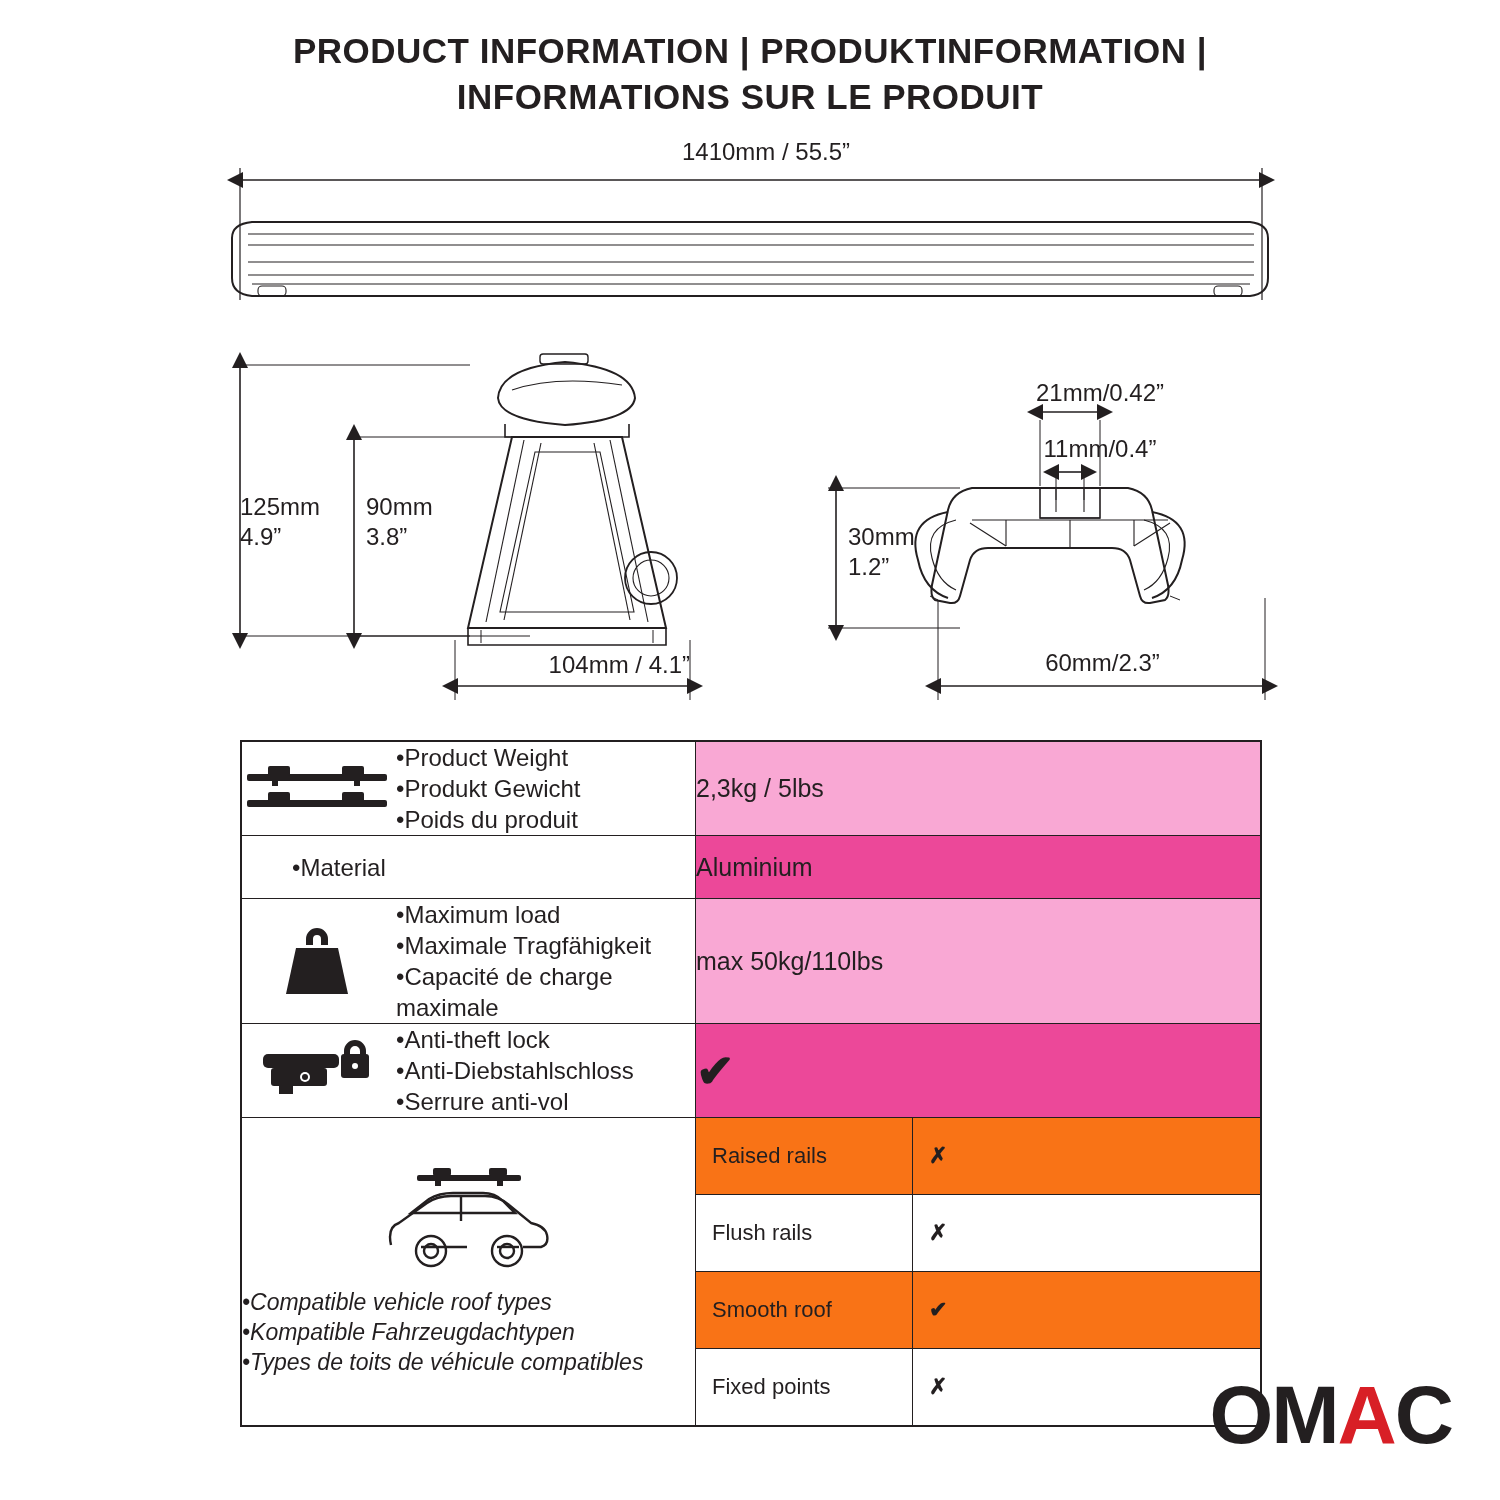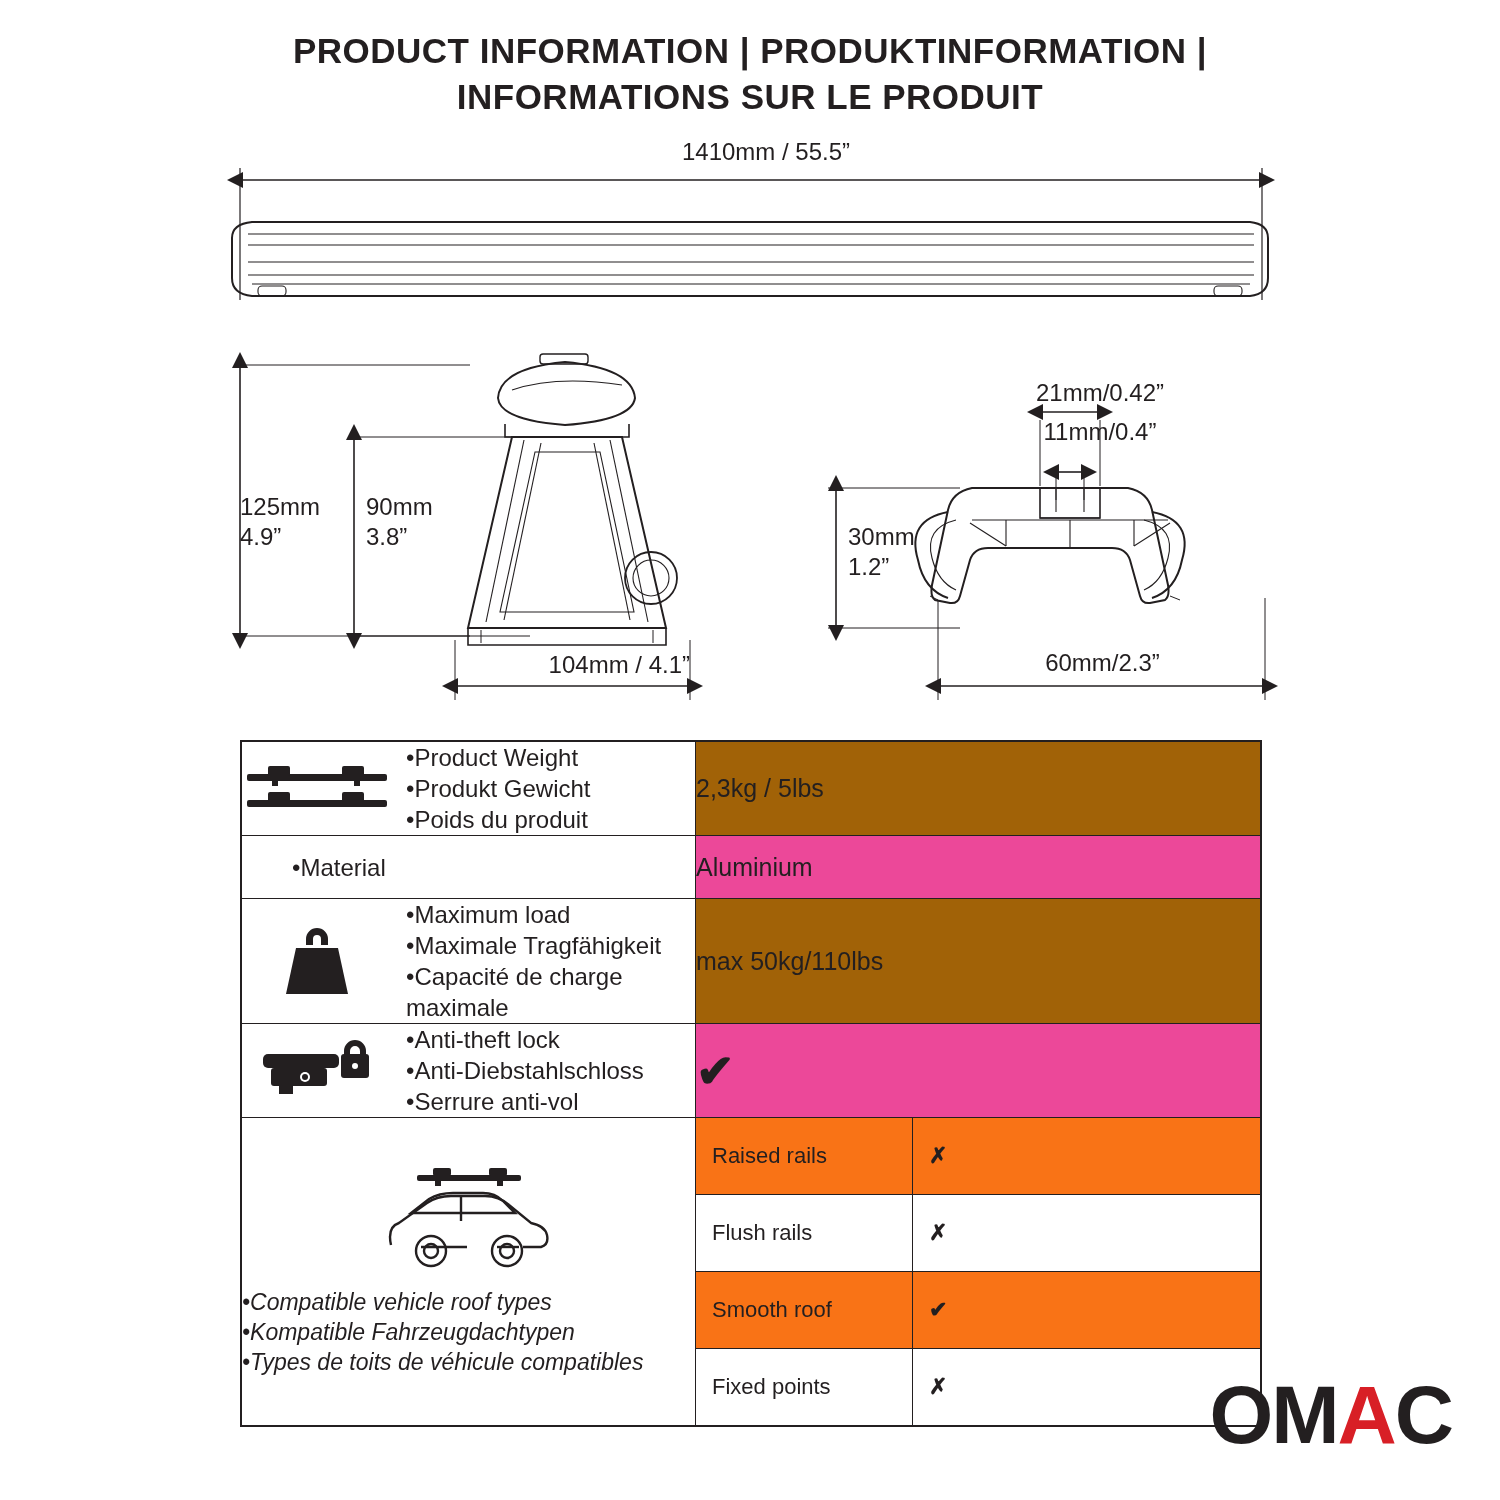--- a/index.html
+++ b/index.html
@@ -78,35 +78,35 @@
   .spec-table td {
     border: 1px solid #231f20;
     vertical-align: middle;
     padding: 0;
   }
   .cell-left {
     width: 453px;
     padding: 10px 12px;
   }
   .cell-right {
-    background: #a16207;
+    background: #f9a8d4;
     padding: 12px 20px;
     font-size: 25px;
   }
   .cell-right.plain {
     background: #ec4899;
   }
   .bullets {
     font-size: 24px;
     line-height: 31px;
   }
   .row-with-icon {
     display: flex;
     align-items: center;
-    gap: 14px;
+    gap: 4px;
   }
   .icon-box {
     width: 150px;
     min-width: 150px;
     display: flex;
     align-items: center;
     justify-content: center;
   }
   .check-mark {
     font-size: 46px;
@@ -280,21 +280,21 @@
     </g>
   </svg>
 
   <div class="dimtext" style="left:240px; top:492px; width:110px; text-align:left;">125mm
 4.9”</div>
   <div class="dimtext" style="left:366px; top:492px; width:110px; text-align:left;">90mm
 3.8”</div>
   <div class="dimtext" style="left:455px; top:650px; width:235px; text-align:right;">104mm / 4.1”</div>
 
   <div class="dimtext" style="left:1000px; top:378px; width:200px; text-align:center;">21mm/0.42”</div>
-  <div class="dimtext" style="left:1000px; top:417px; width:200px; text-align:center;">11mm/0.4”</div>
+  <div class="dimtext" style="left:1000px; top:434px; width:200px; text-align:center;">11mm/0.4”</div>
   <div class="dimtext" style="left:848px; top:522px; width:140px; text-align:left;">30mm
 1.2”</div>
   <div class="dimtext" style="left:940px; top:648px; width:325px; text-align:center;">60mm/2.3”</div>
 
   <table class="spec-table">
     <tbody>
 
       <tr>
         <td class="cell-left">
           <div class="row-with-icon">

